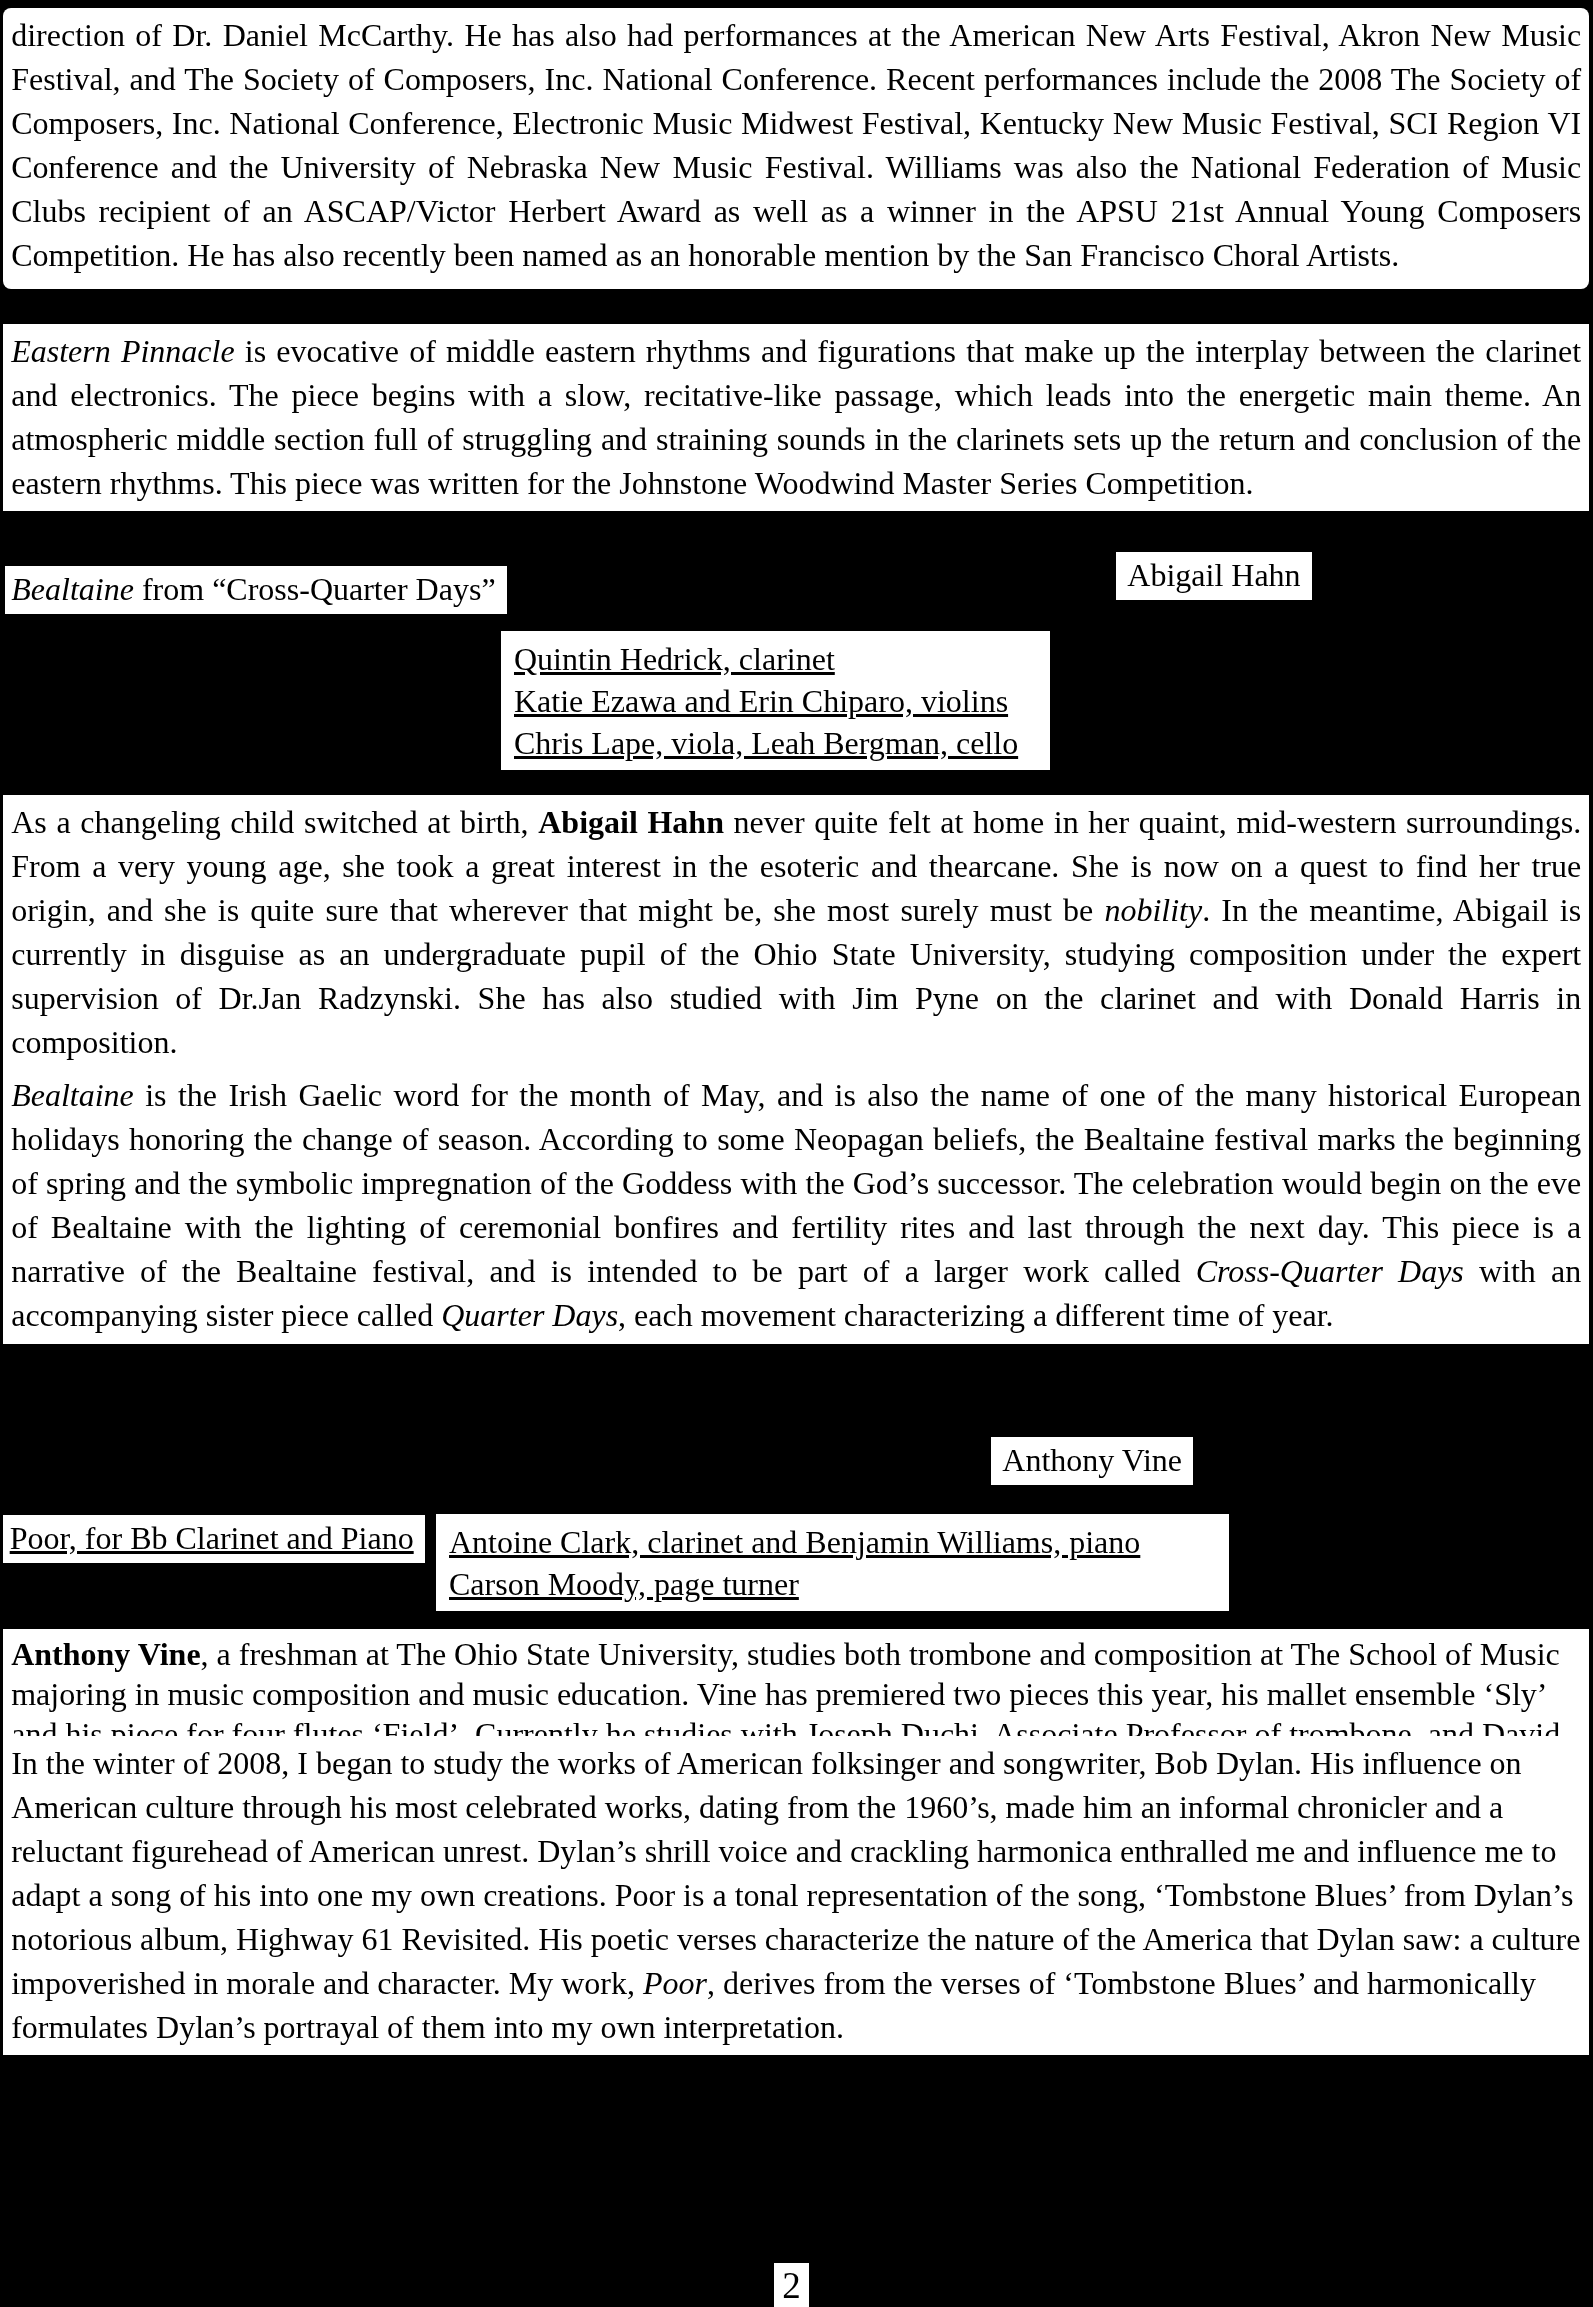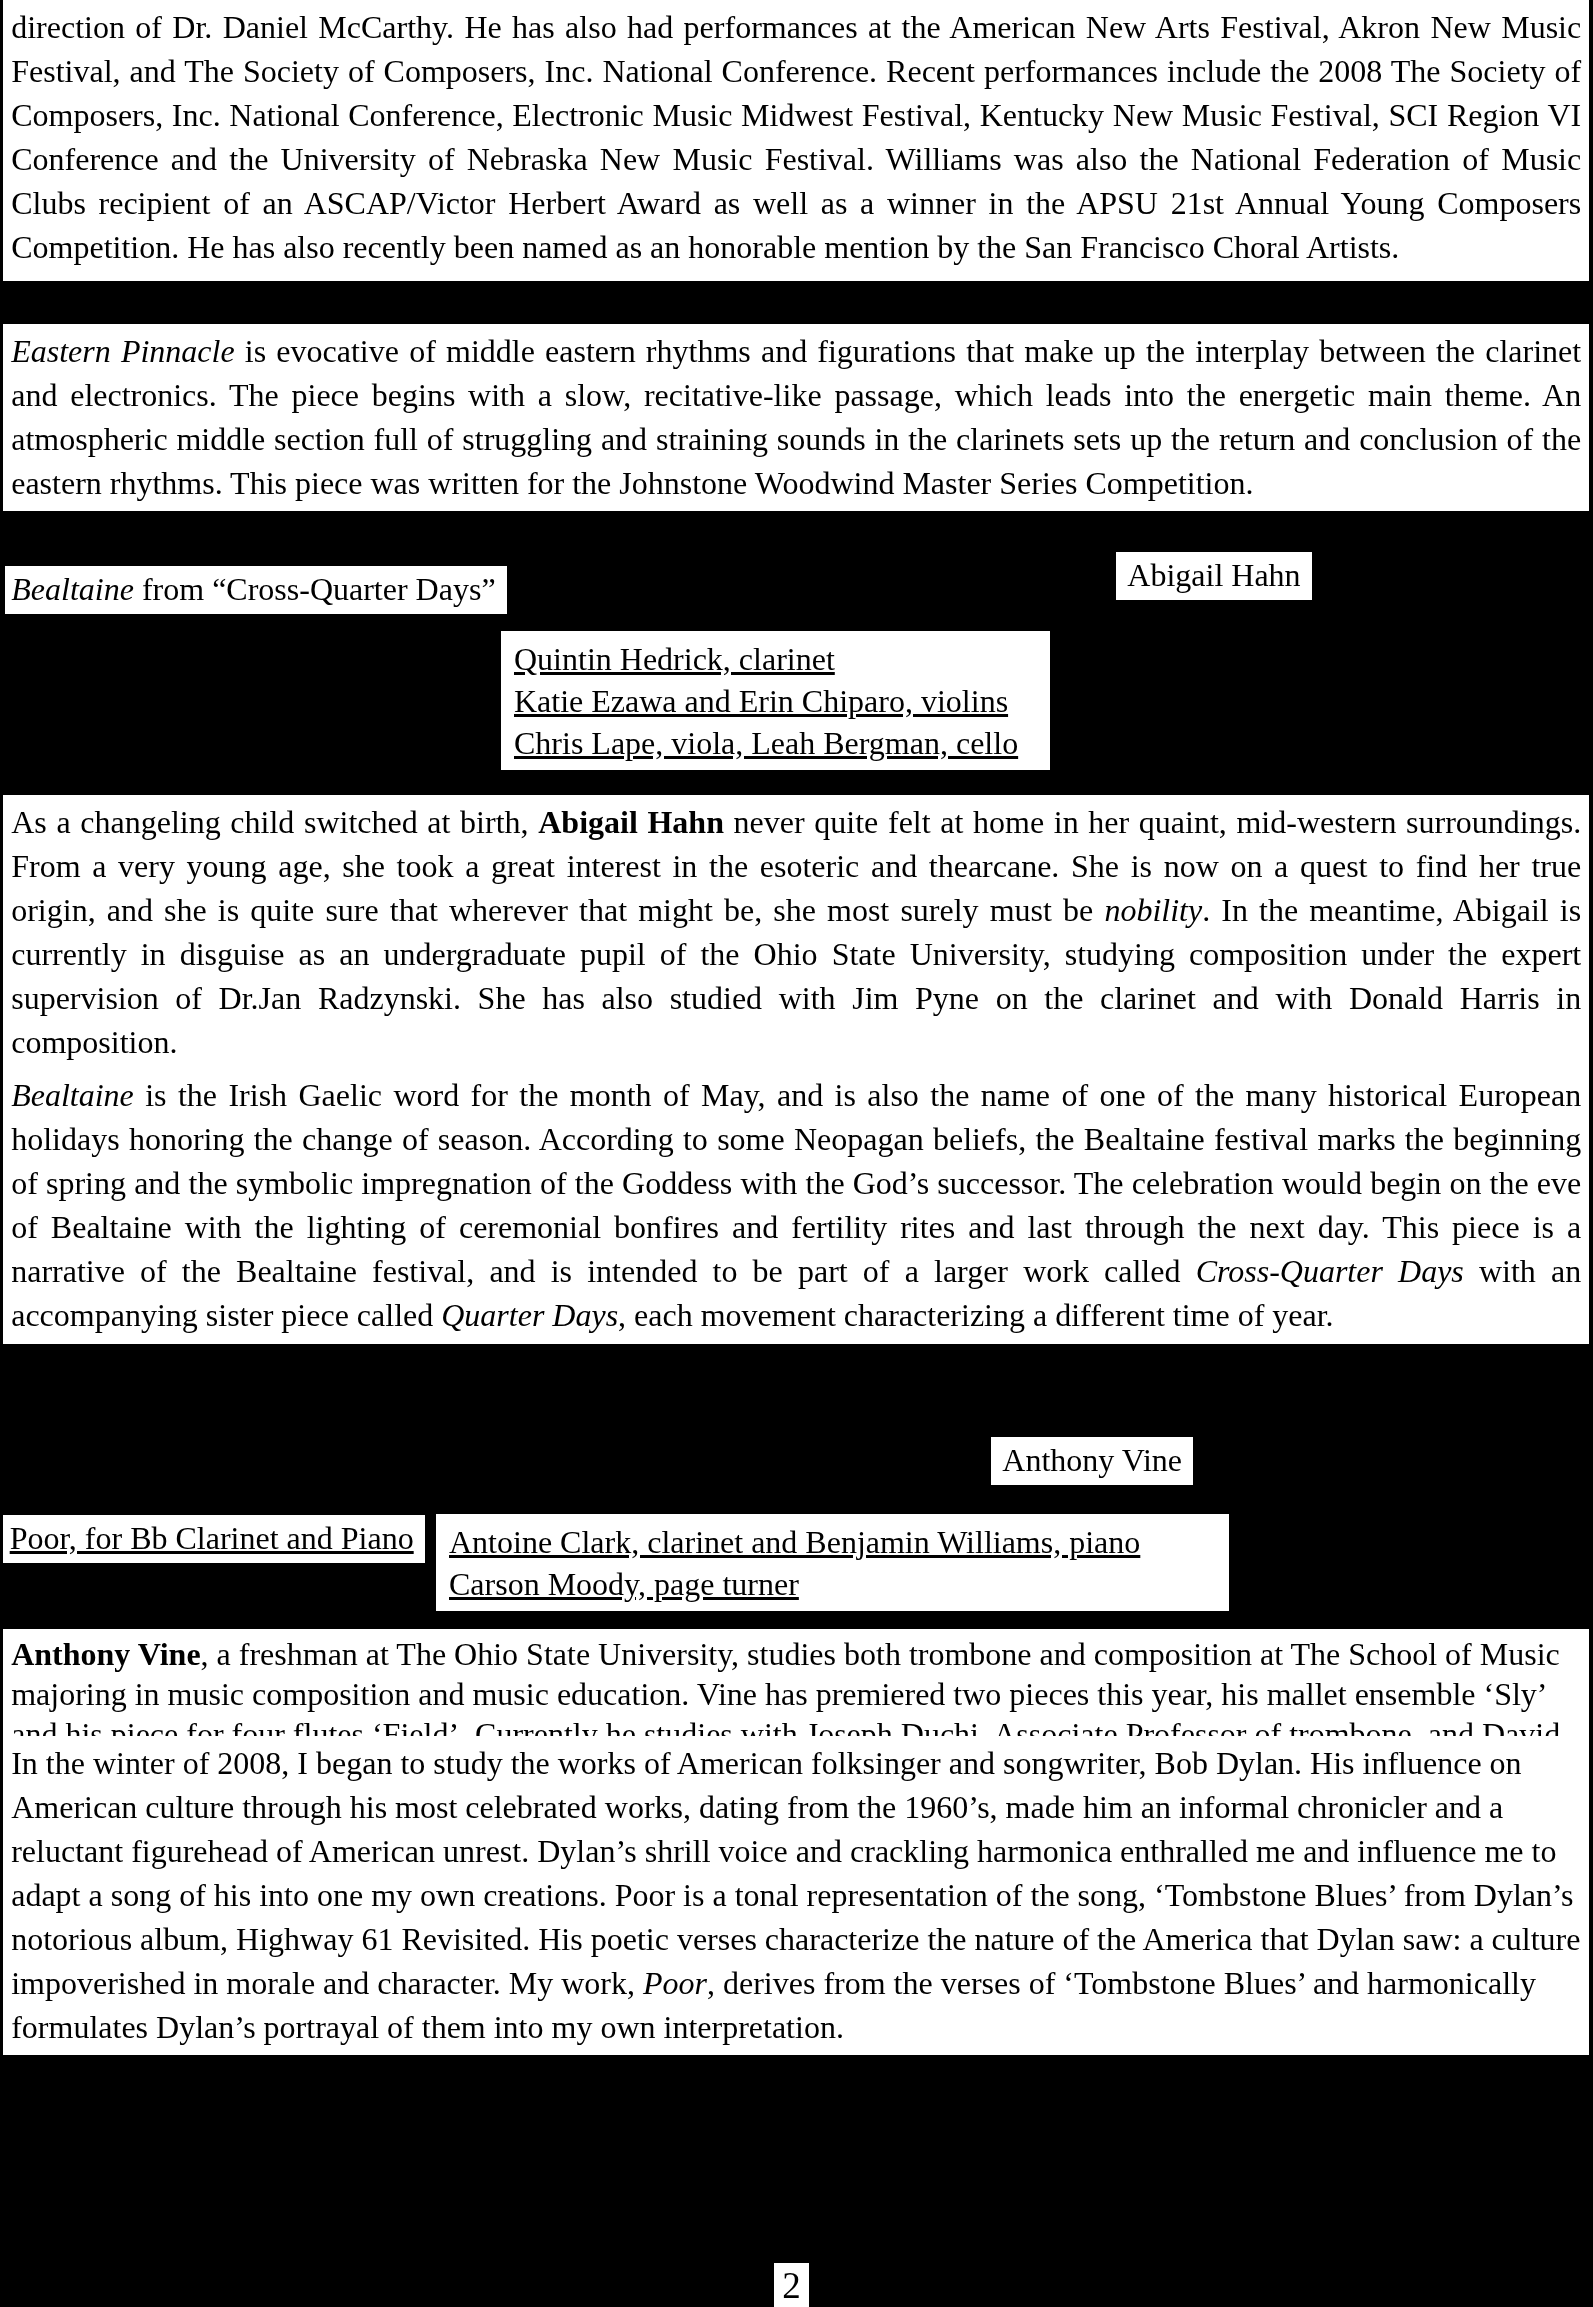--- a/index.html
+++ b/index.html
@@ -52,21 +52,21 @@
     padding: 6.5px 13px;
     text-decoration: underline;
   }
   .performers .perf-line { line-height: 42px; }
   .page-num {
     font-size: 37px;
     line-height: 42px;
     text-align: center;
     padding: 1.6px 6.5px;
   }
-  .b-williams   { top: 0px;    min-height: 281px; }
+  .b-williams   { top: 8px;    min-height: 281px; border-radius: 8px; }
   .b-eastern    { top: 324px;  min-height: 158px; }
   .t-bealtaine  { top: 550px;  left: 4.8px; }
   .c-hahn       { top: 552px;  left: 1116px; }
   .p-bealtaine  { top: 631px;  left: 501px;  width: 549px; min-height: 126px; }
   .b-hahn       { top: 795px;  min-height: 242px; }
   .b-bealtaine  { top: 1068px; min-height: 276px; }
   .t-poor       { top: 1499px; left: 3.2px; text-decoration: underline; }
   .c-vine       { top: 1437px; left: 991px; }
   .p-poor       { top: 1514px; left: 436px; width: 793px; min-height: 81px; }
   .b-vine       { top: 1629px; min-height: 161px; line-height: 40px; }

